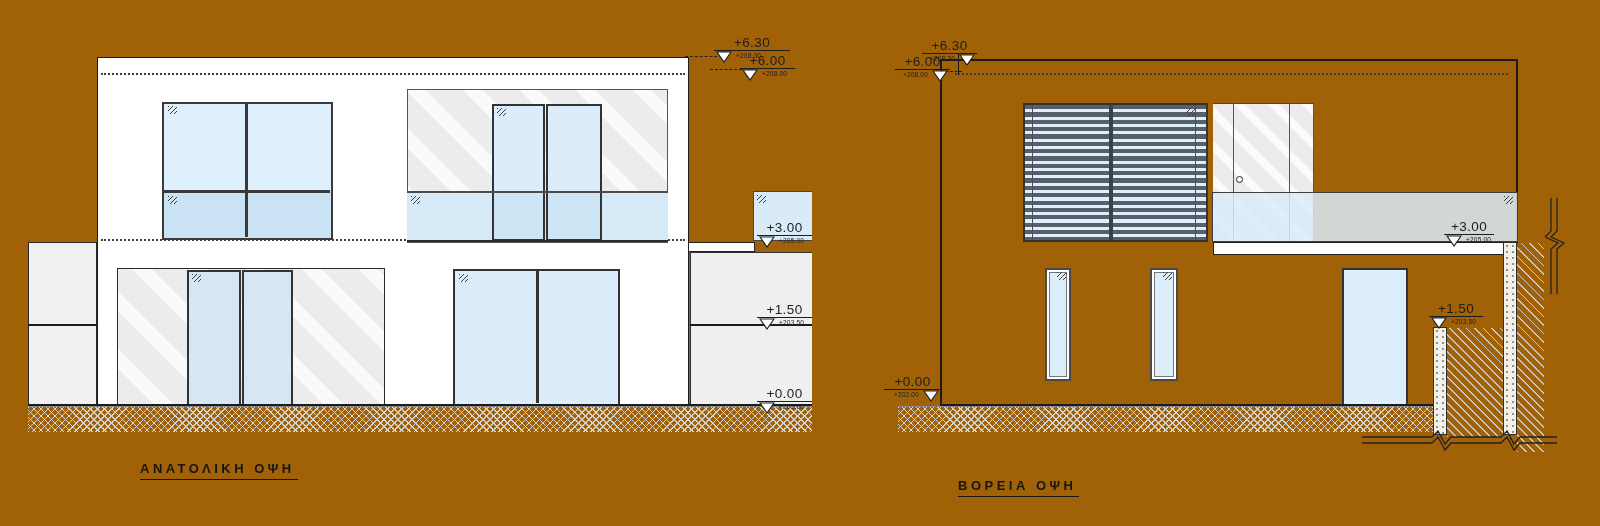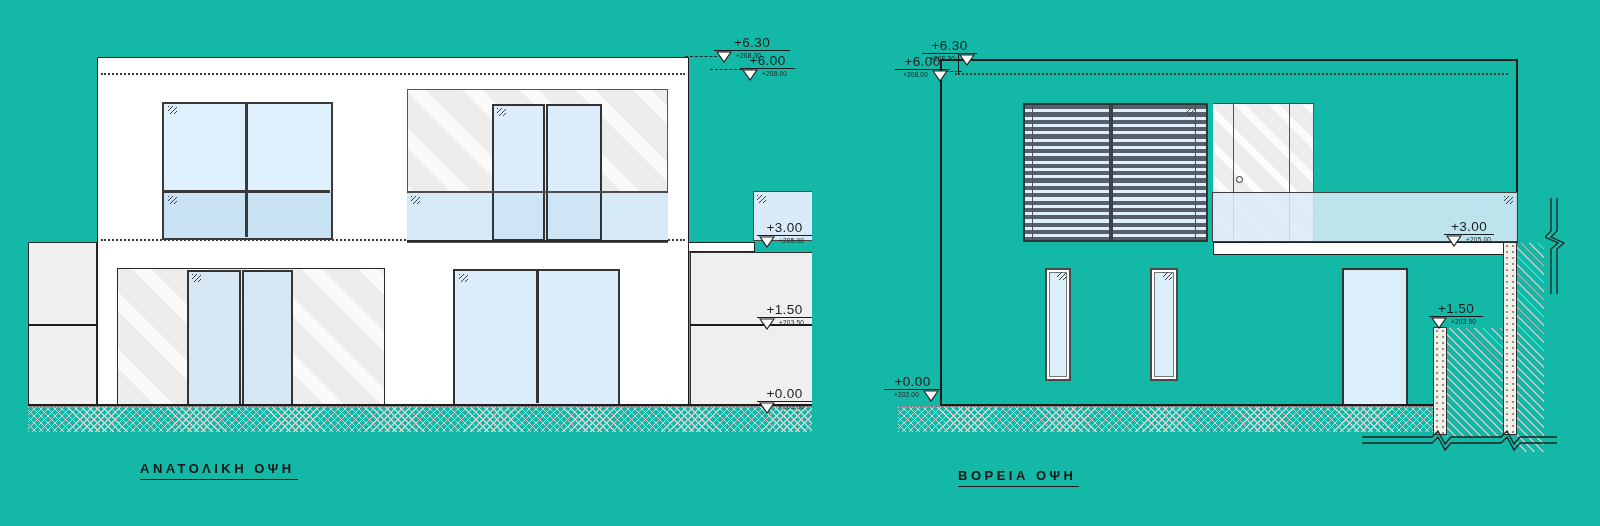--- a/index.html
+++ b/index.html
@@ -1,16 +1,16 @@
 <!DOCTYPE html>
 <html><head>
 <meta charset="utf-8">
 <style>
   html,body{margin:0;padding:0;background:#fff;}
-  #canvas{position:relative;width:1600px;height:526px;background:#14b8a6;overflow:hidden;
+  #canvas{position:relative;width:1600px;height:526px;background:#a16207;overflow:hidden;
           font-family:"Liberation Sans",sans-serif;}
   .abs{position:absolute;box-sizing:border-box;}
   .hline{position:absolute;background:#1c1c1c;height:1.5px;}
   .vline{position:absolute;background:#1c1c1c;width:1.5px;}
   .dotline{position:absolute;height:0;border-top:2px dotted #3c3c3c;}
   .dashline{position:absolute;height:0;border-top:1.8px dashed #222;}
   .wall{position:absolute;background:#efefef;border:1.2px solid #2a2a2a;box-sizing:border-box;}
   .streaks{background-image:repeating-linear-gradient(45deg,rgba(255,255,255,0) 0 26px,rgba(255,255,255,.75) 26px 40px);}
   .streaks2{background-image:repeating-linear-gradient(45deg,rgba(255,255,255,0) 0 16px,rgba(255,255,255,.8) 16px 24px);}
   .ground-hatch{position:absolute;border-top:1px solid #8a8a8a;
@@ -218,15 +218,15 @@
   </div>
   <div class="marker mir" style="left:884px;top:375px;width:57px;">
     <div class="mk-val">+0.00</div>
     <div class="mk-line"></div>
     <div class="mk-tri"><svg width="16" height="12">
           <path d="M1 1 H15 L8 11 Z" fill="#fff" stroke="#222" stroke-width="1.2"></path>
         </svg></div>
     <div class="mk-datum">+202.00</div>
   </div>
 
-  <div class="title" style="left:958px;top:468px;">ΒΟΡΕΙΑ ΟΨΗ</div>
+  <div class="title" style="left:958px;top:478px;">ΒΟΡΕΙΑ ΟΨΗ</div>
 
 </div>
 
 </body></html>

